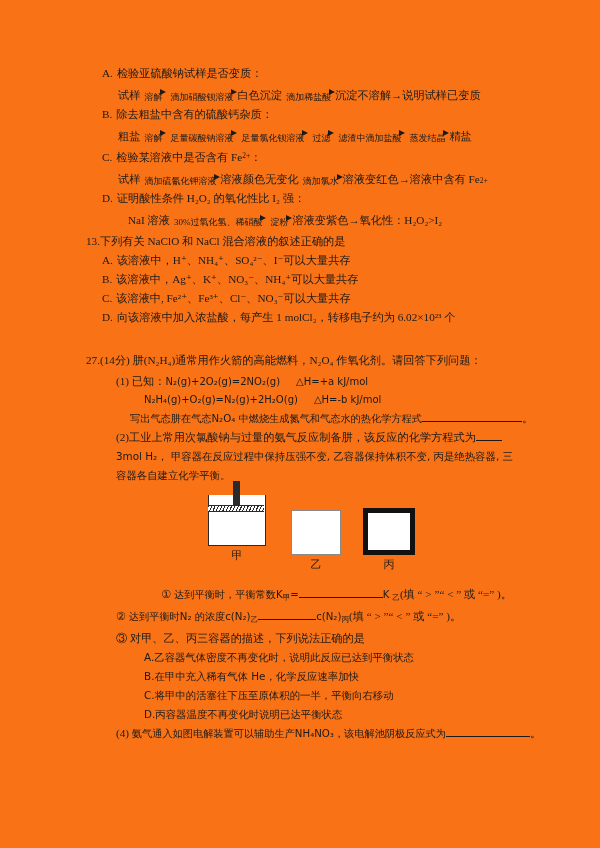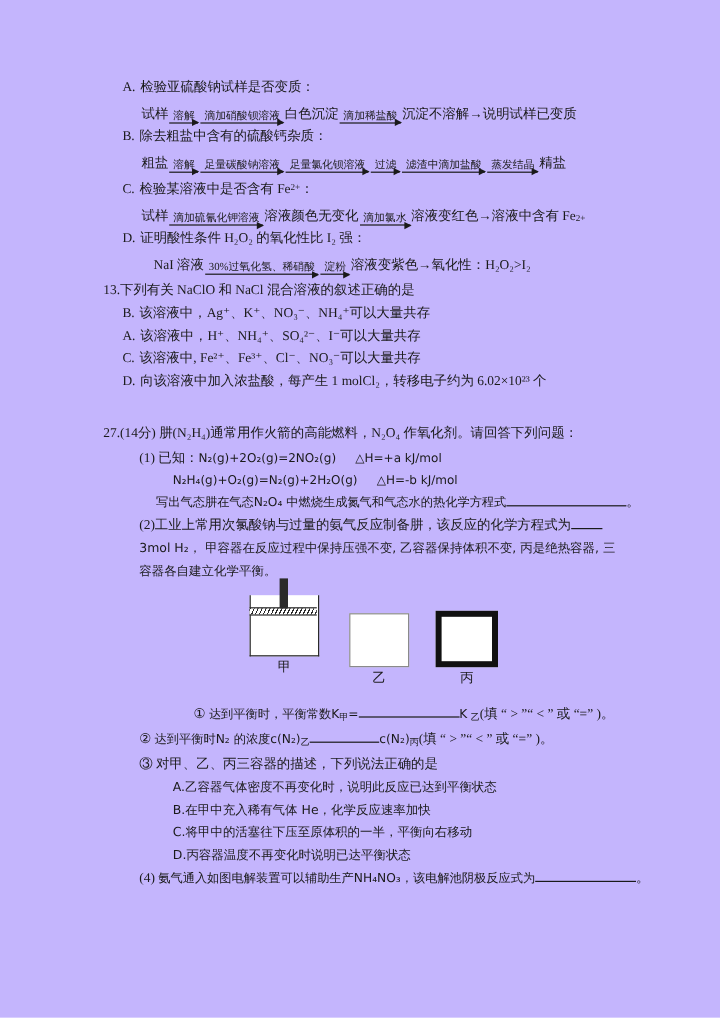--- a/index.html
+++ b/index.html
@@ -13,21 +13,21 @@
     position: relative;
     font-family: "Liberation Serif", "DejaVu Serif", serif;
     color: #1a1a1a;
     overflow: hidden;
   }
   .page {
     position: absolute;
     left: 0; top: 0;
     width: 600px;
     height: 848px;
-    background: #c4b5fd;
+    background: #f97316;
   }
   .content {
     position: absolute;
     left: 88px;
     top: 64px;
     width: 424px;
   }
 
   
   .line {
@@ -53,21 +53,20 @@
     align-items: flex-end;
     padding-left: 30px;
     font-size: 11.2px;
     line-height: 17px;
     white-space: nowrap;
     margin-top: 4px;
   }
   .flow .term { padding-bottom: 1px; }
   .arrow {
     display: inline-flex;
-    flex-direction: column;
     align-items: stretch;
     position: relative;
     margin: 0 1px 2px 1px;
   }
   .arrow .cond {
     font-size: 9px;
     line-height: 11px;
     text-align: center;
     padding: 0 3px;
     white-space: nowrap;
@@ -279,24 +278,24 @@
         <span class="cond">淀粉</span>
         <span class="bar"></span>
       </span>
       <span class="term">溶液变紫色→氧化性：H₂O₂&gt;I₂</span>
     </div>
 
     <div class="line" style="margin-top:2px;margin-left:-2px;">
       <span>13.</span><span>下列有关 NaClO 和 NaCl 混合溶液的叙述正确的是</span>
     </div>
     <div class="line opt">
+      <span class="lbl">A.</span><span>该溶液中，H⁺、NH₄⁺、SO₄²⁻、I⁻可以大量共存</span>
+    </div>
+    <div class="line opt">
       <span class="lbl">B.</span><span>该溶液中，Ag⁺、K⁺、NO₃⁻、NH₄⁺可以大量共存</span>
-    </div>
-    <div class="line opt">
-      <span class="lbl">A.</span><span>该溶液中，H⁺、NH₄⁺、SO₄²⁻、I⁻可以大量共存</span>
     </div>
     <div class="line opt">
       <span class="lbl">C.</span><span>该溶液中, Fe²⁺、Fe³⁺、Cl⁻、NO₃⁻可以大量共存</span>
     </div>
     <div class="line opt">
       <span class="lbl">D.</span><span>向该溶液中加入浓盐酸，每产生 1 molCl₂，转移电子约为 6.02×10²³ 个</span>
     </div>
 
     <div class="mixline" style="margin-top:24px;margin-left:-2px;">
       <span>27.</span><span>(14分)</span>&nbsp;<span>肼(N₂H₄)通常用作火箭的高能燃料，N₂O₄ 作氧化剂。请回答下列问题：</span>

